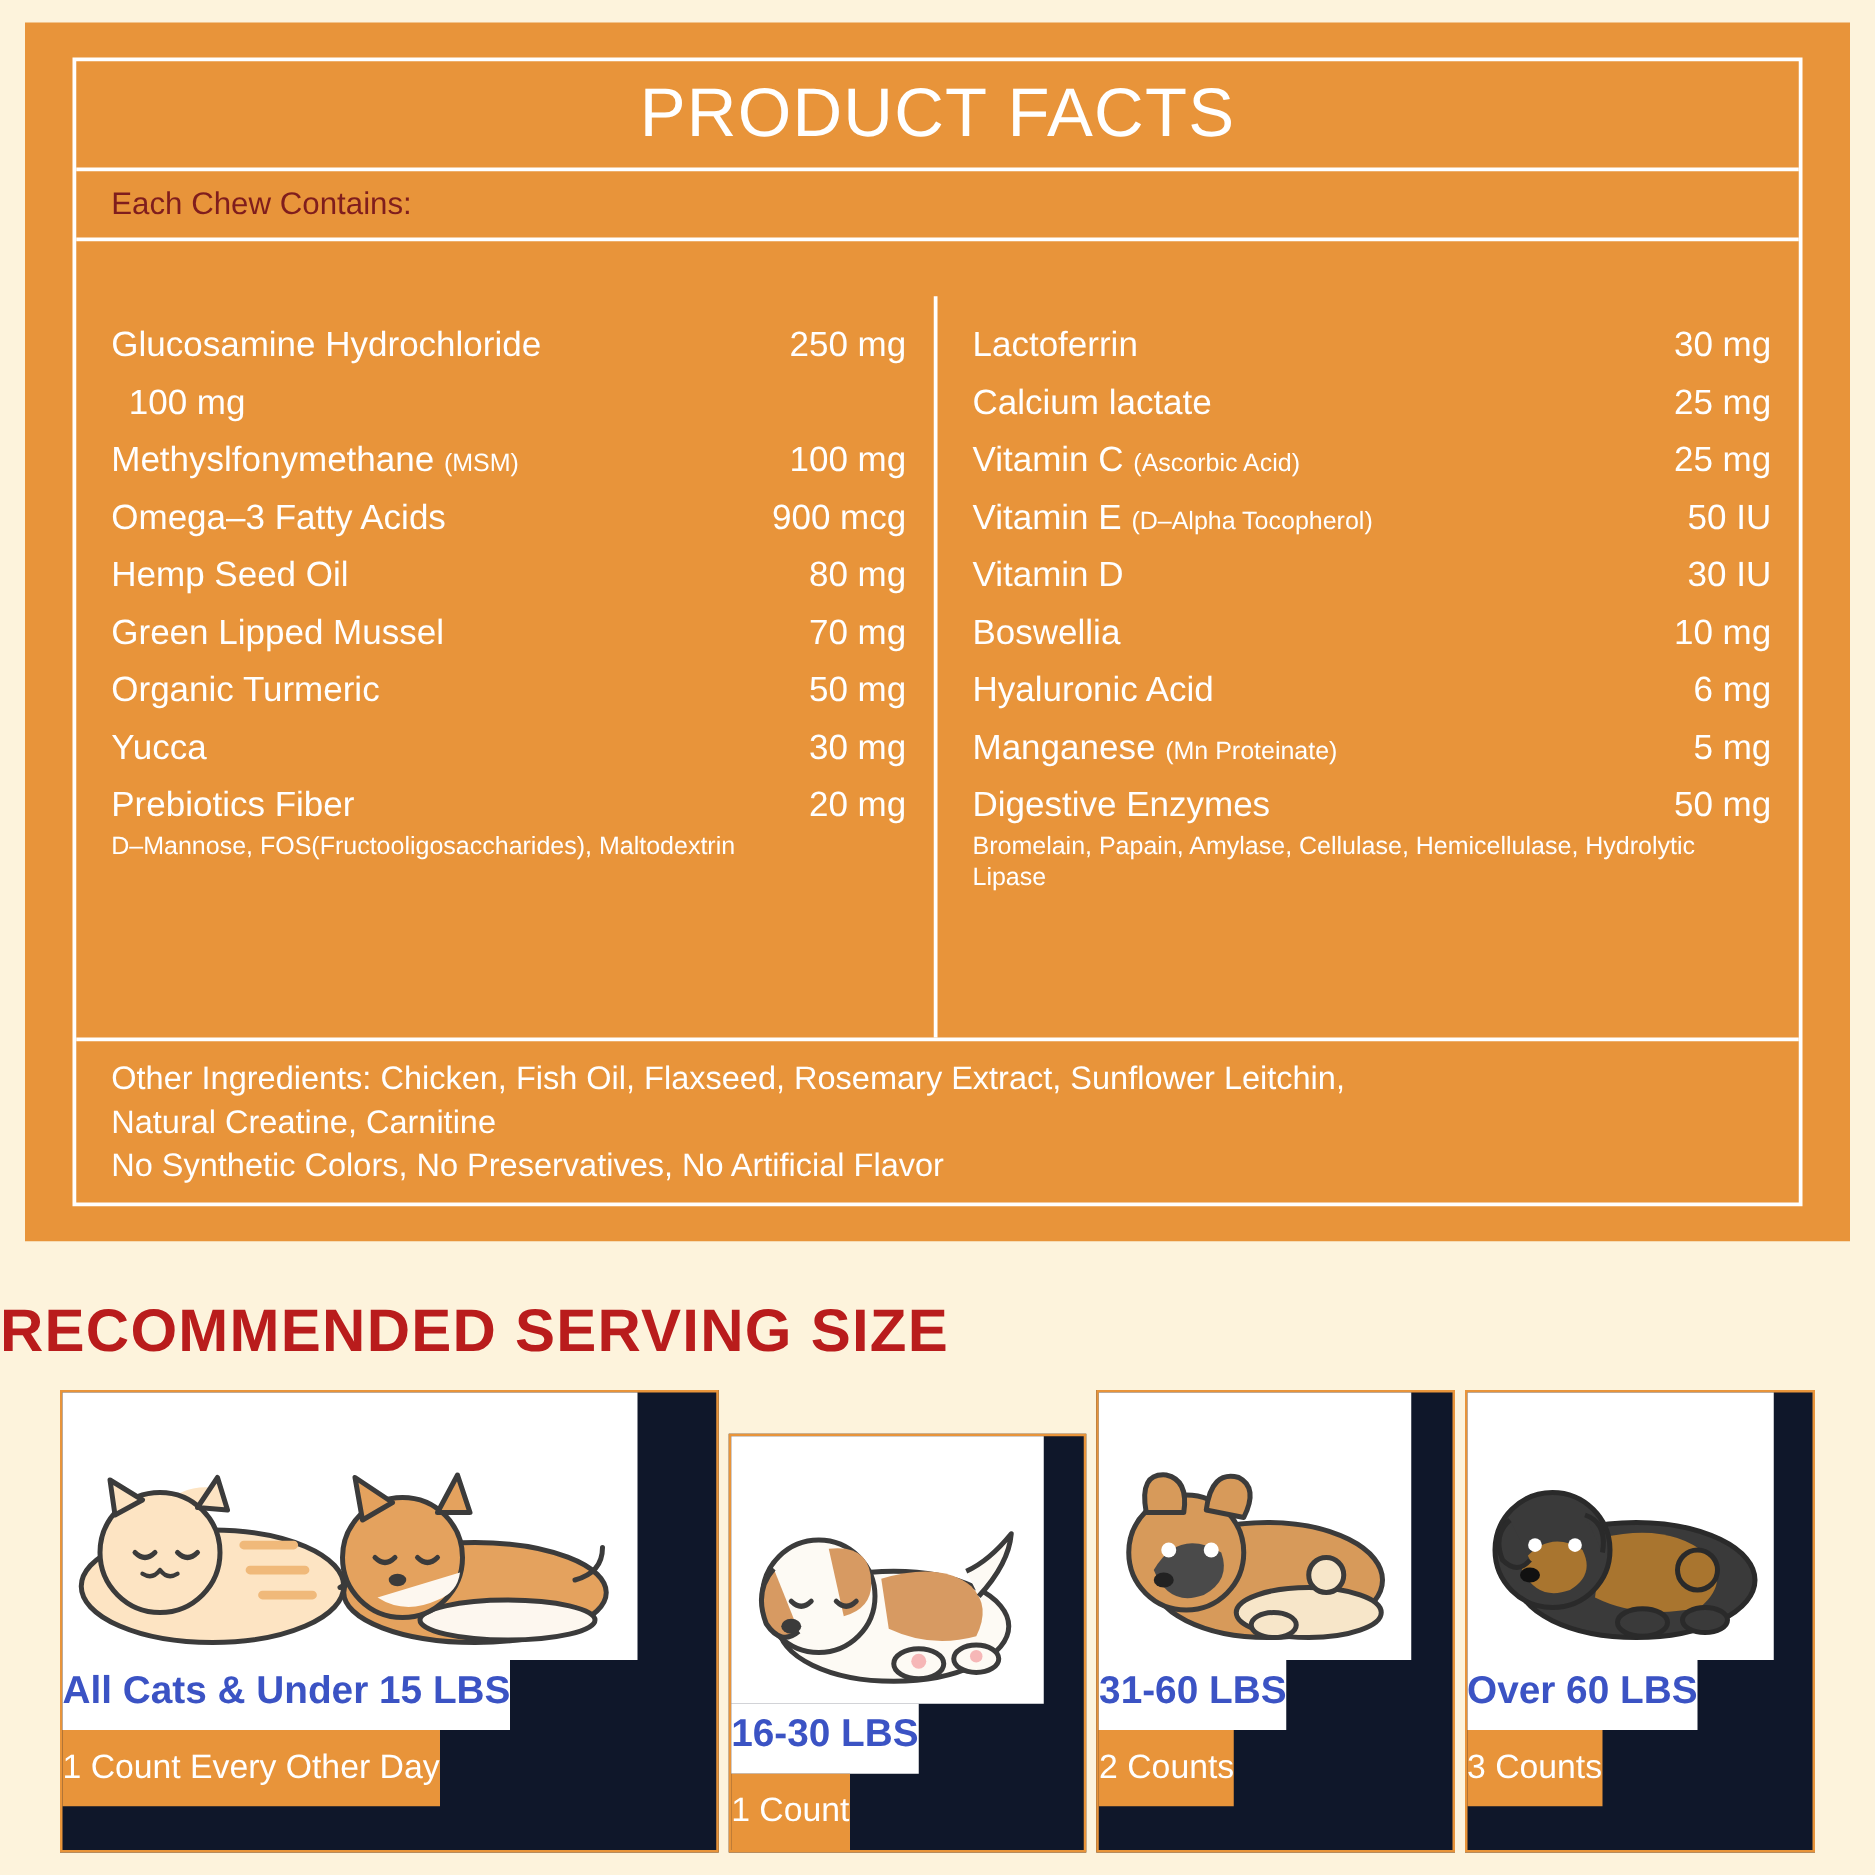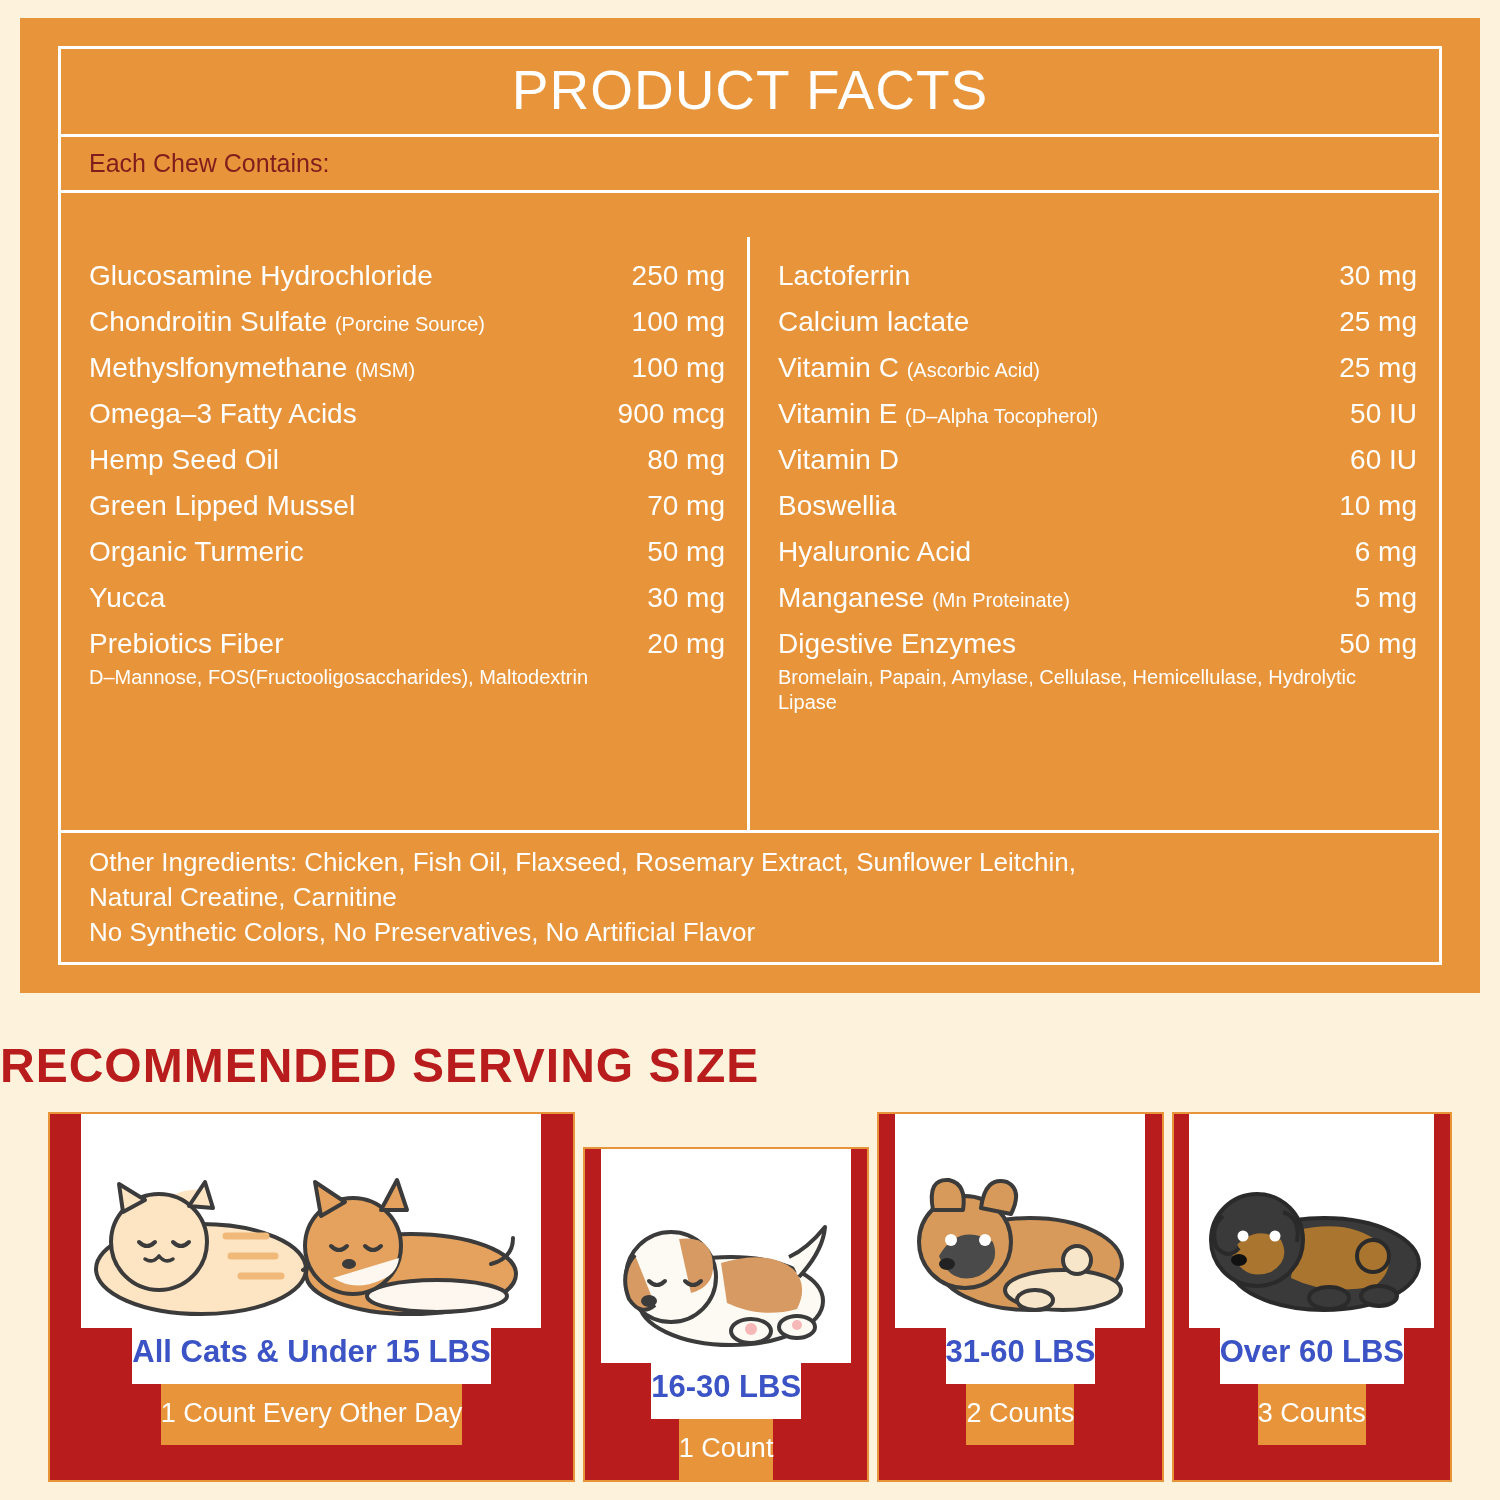--- a/index.html
+++ b/index.html
@@ -122,26 +122,26 @@
 
   .cards {
     position: absolute;
     top: 1112px;
     left: 48px;
     width: 1404px;
     display: flex;
     gap: 8px;
   }
   .card {
-    background: #b91c1c;
+    background: #0f172a;
     border: 2px solid #e8943a;
     box-sizing: border-box;
     display: flex;
     flex-direction: column;
-    align-items: center;
+    align-items: flex-start;
   }
   .card.c0 { width: 530px; }
   .card.c1 { width: 288px; margin-top: 35px; }
   .card.c2 { width: 288px; }
   .card.c3 { width: 282px; }
 
   .art {
     height: 210px;
     display: flex;
     align-items: flex-end;
@@ -180,21 +180,20 @@
       <div class="each-chew">Each Chew Contains:</div>
 
       <div class="cols">
 
         <div class="col left">
           <div class="row">
             <div class="ing"><span>Glucosamine Hydrochloride</span></div>
             <div class="amt">250 mg</div>
           </div>
           <div class="row">
-            <div class="ing"><span>Chondroitin Sulfate</span> <span class="sub">(Porcine Source)</span></div>
             <div class="amt">100 mg</div>
           </div>
           <div class="row">
             <div class="ing"><span>Methyslfonymethane</span> <span class="sub">(MSM)</span></div>
             <div class="amt">100 mg</div>
           </div>
           <div class="row">
             <div class="ing"><span>Omega–3 Fatty Acids</span></div>
             <div class="amt">900 mcg</div>
           </div>
@@ -233,21 +232,21 @@
           <div class="row">
             <div class="ing"><span>Vitamin C</span> <span class="sub">(Ascorbic Acid)</span></div>
             <div class="amt">25 mg</div>
           </div>
           <div class="row">
             <div class="ing"><span>Vitamin E</span> <span class="sub">(D–Alpha Tocopherol)</span></div>
             <div class="amt">50 IU</div>
           </div>
           <div class="row">
             <div class="ing"><span>Vitamin D</span></div>
-            <div class="amt">60 IU</div>
+            <div class="amt">30 IU</div>
           </div>
           <div class="row">
             <div class="ing"><span>Boswellia</span></div>
             <div class="amt">10 mg</div>
           </div>
           <div class="row">
             <div class="ing"><span>Hyaluronic Acid</span></div>
             <div class="amt">6 mg</div>
           </div>
           <div class="row">

